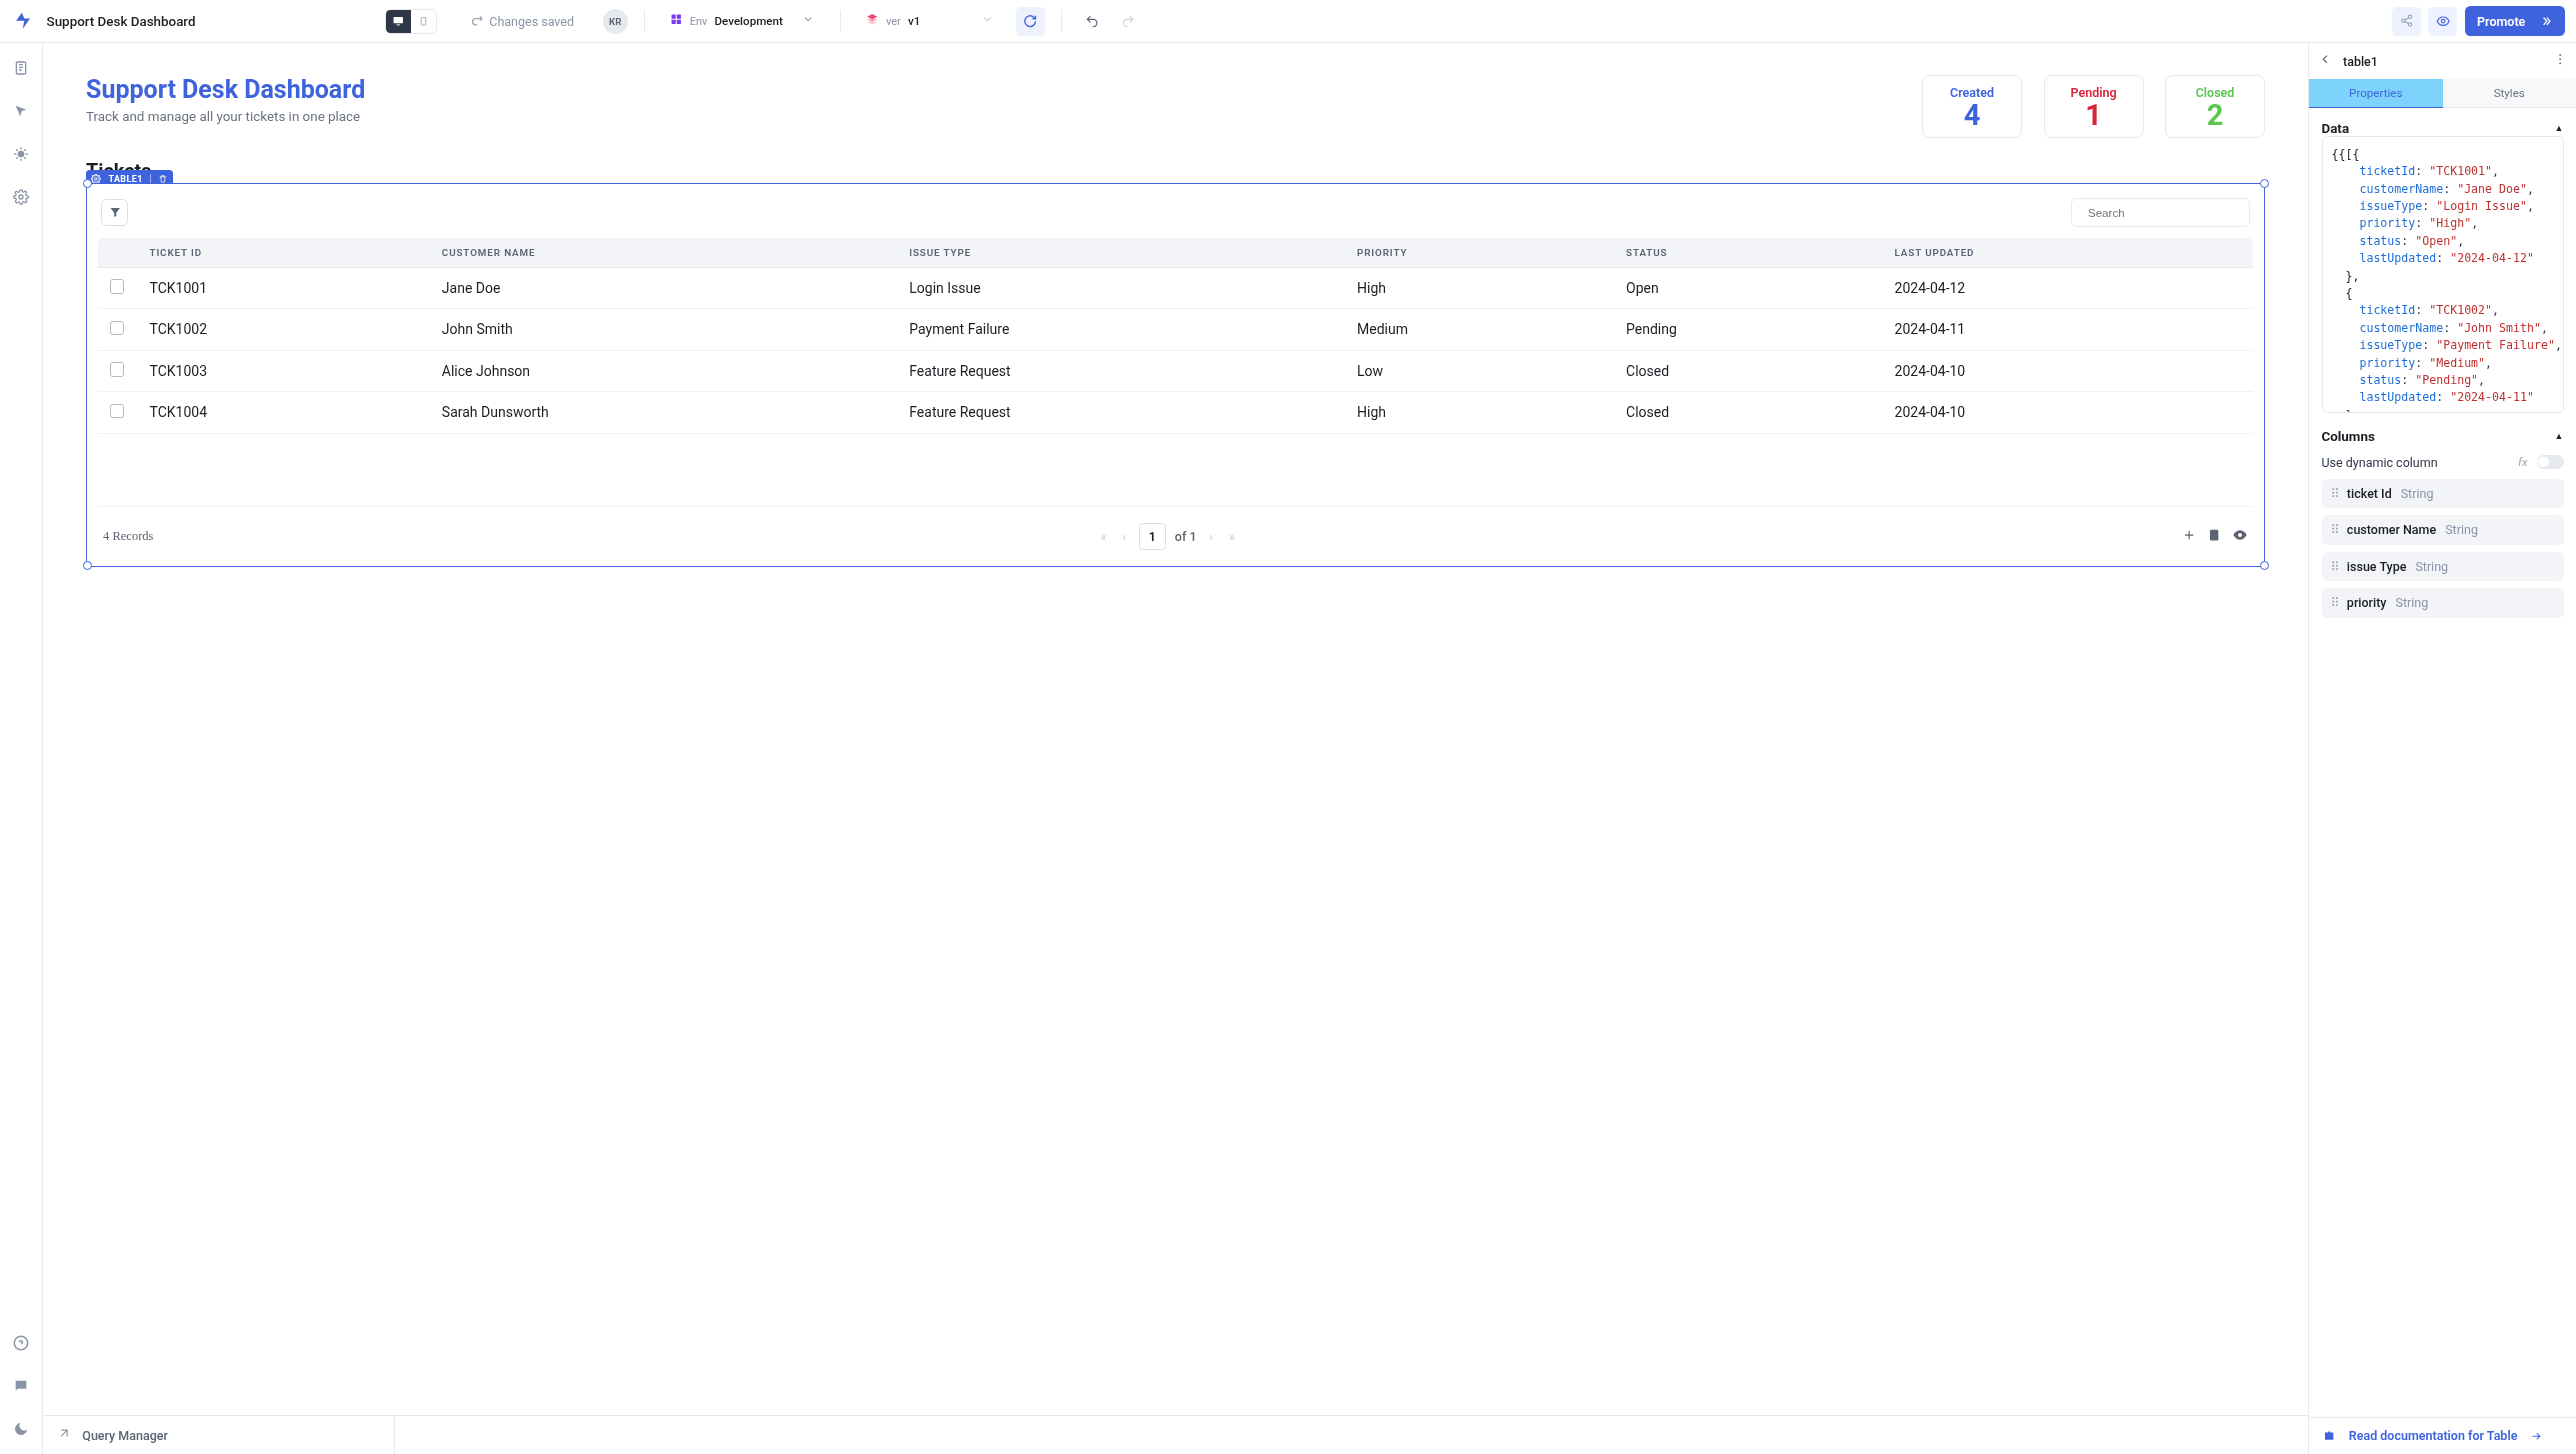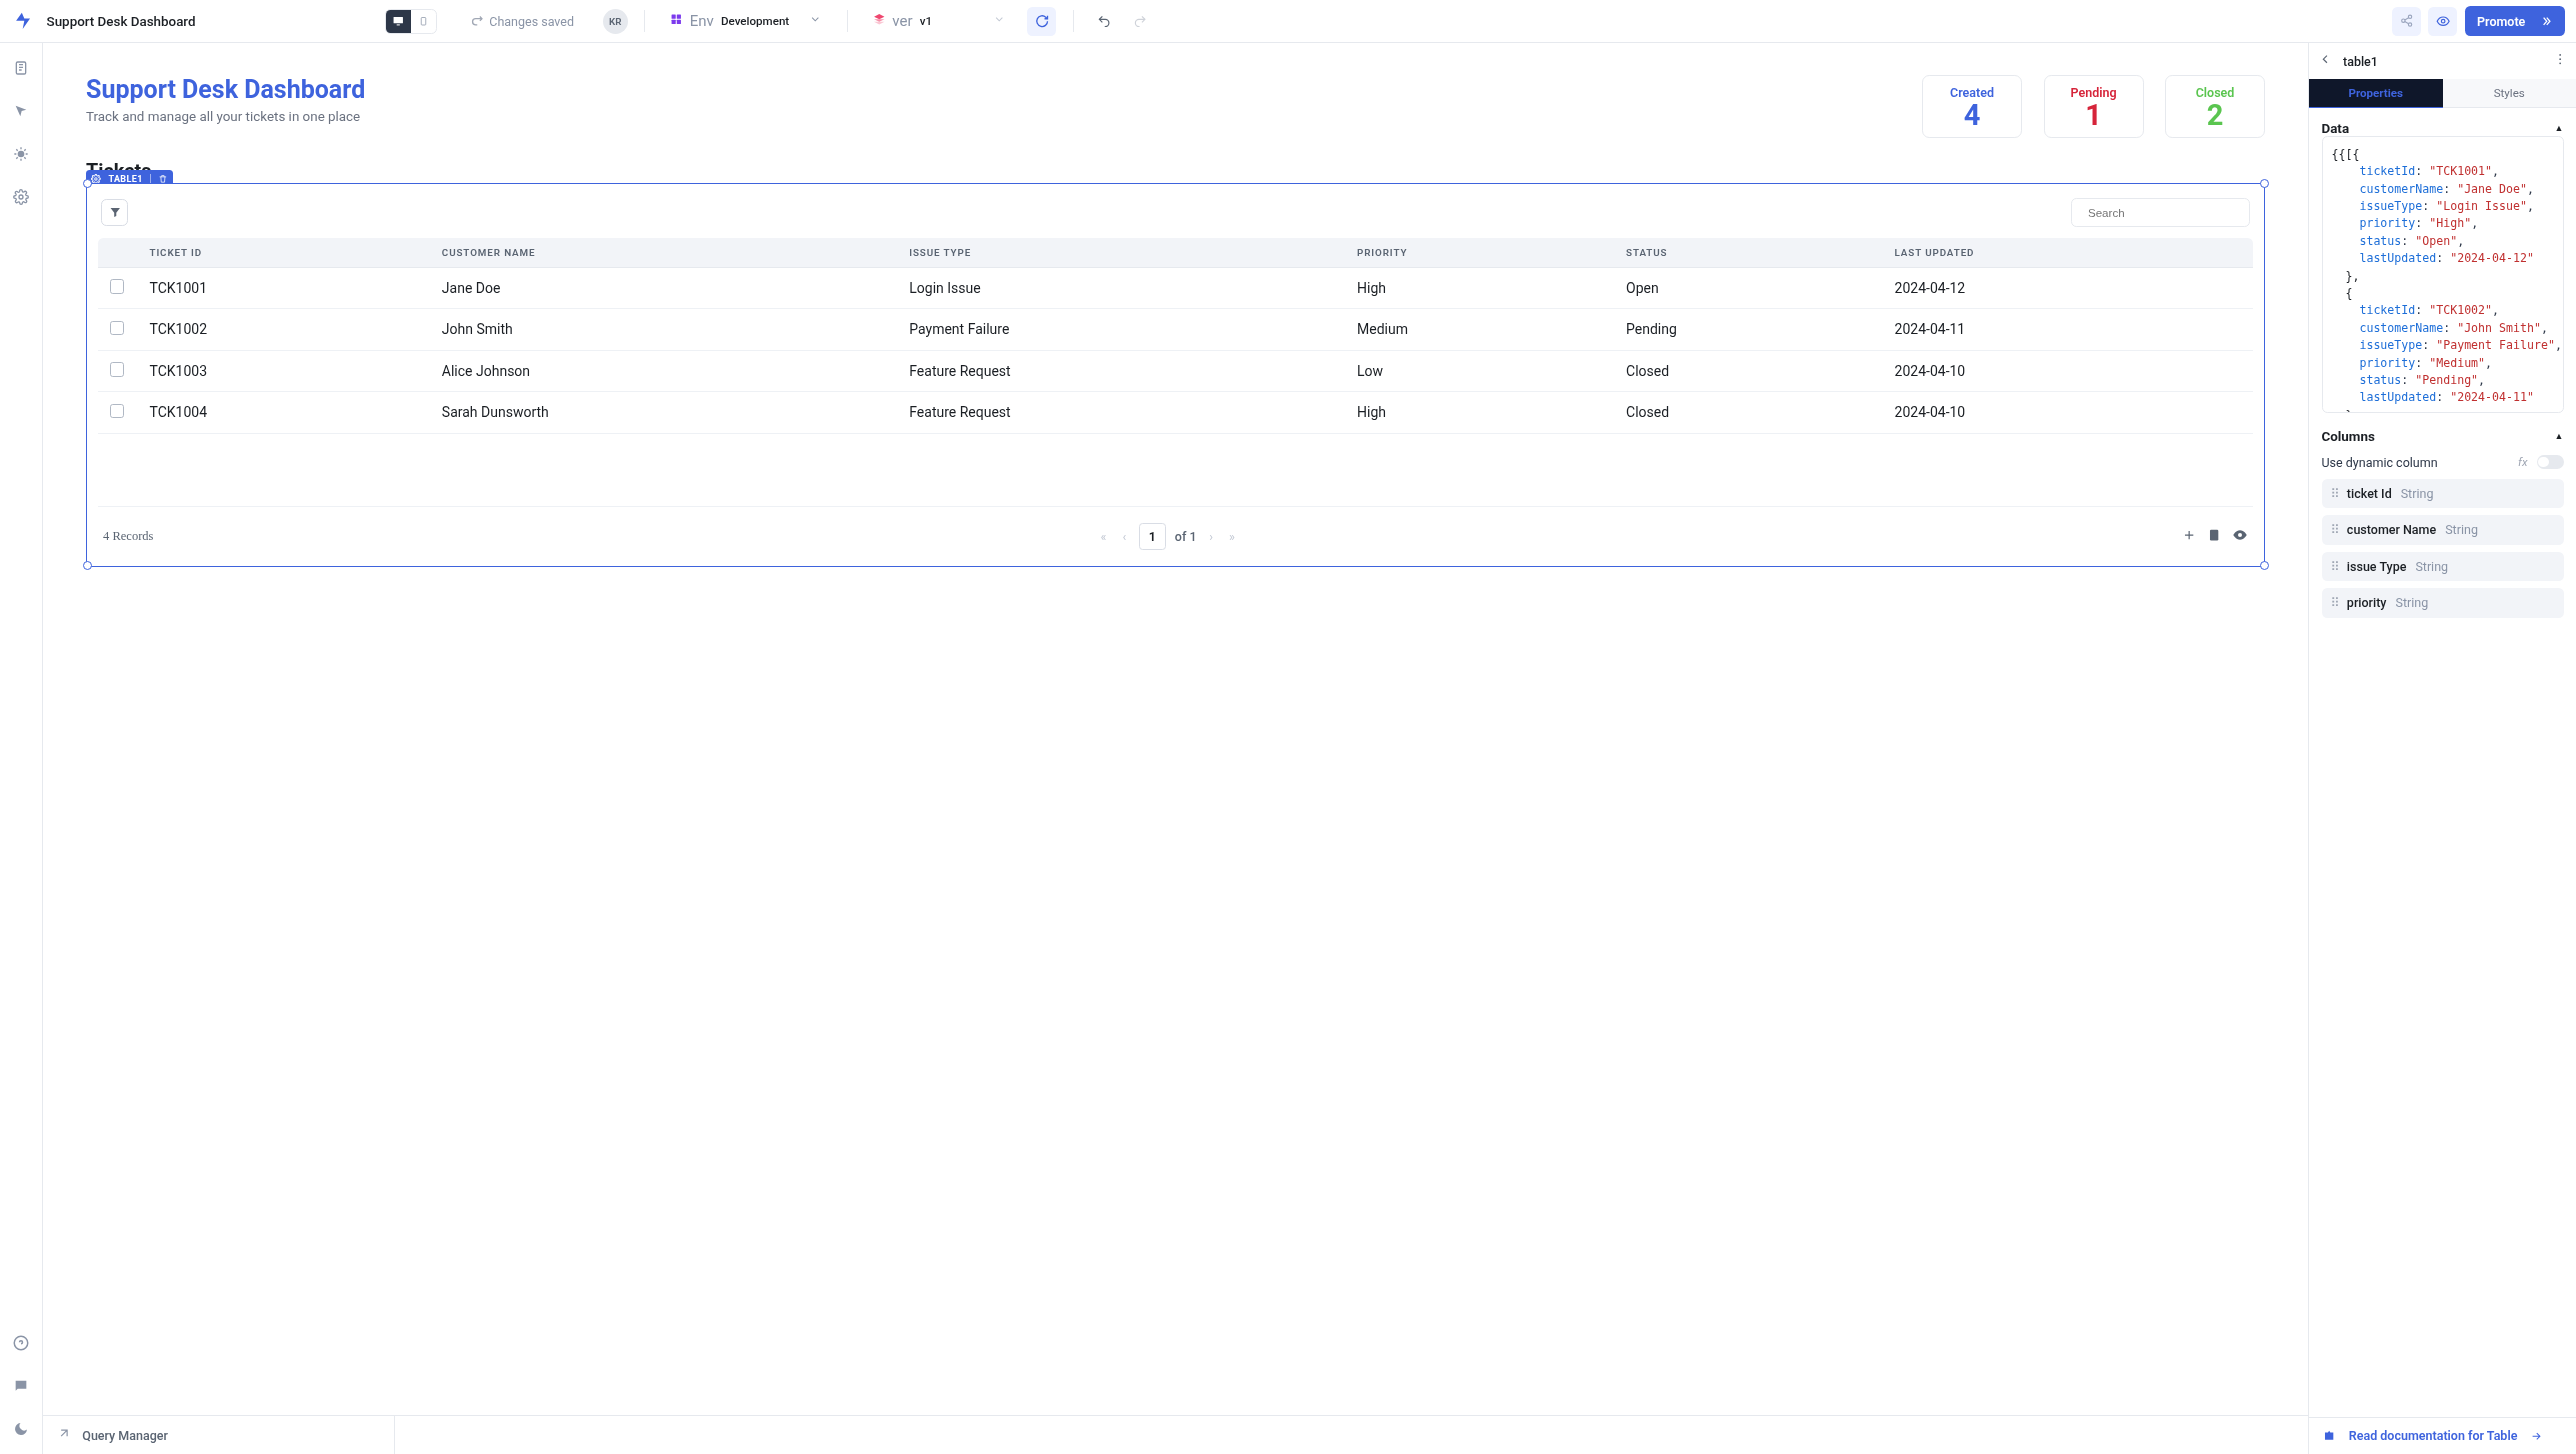--- a/index.html
+++ b/index.html
@@ -23,21 +23,21 @@
     }
     .logo { width: 21.5px; height: 21.5px; color: #3e63dd; display: flex; align-items: center; justify-content: center;}
     .app-title { font-size: 13.4px; font-weight: 500; margin-left: 7.2px; margin-right: 14.3px; color: #1b1f24;}
     .divider-v { width: 0.9px; height: 21.5px; background: #e6e9ee; margin: 0 9px;}
     .mode-toggle { display:flex; border:0.9px solid #e6e9ee; border-radius:5.4px; overflow:hidden;}
     .mode-toggle div { width:25px; height:23px; display:flex; align-items:center; justify-content:center; color:#8a94a6;}
     .mode-toggle div.active { background:#2d3748; color:#fff;}
     .autosave { display:flex; align-items:center; gap:5.4px; color:#8a94a6; margin-left: 27px;}
     .avatar-badge { width:25px; height:25px; border-radius:12.5px; background:#e6e9ee; display:flex; align-items:center; justify-content:center; font-size:9.8px; font-weight:600; color:#5a6472; margin-left:21.5px;}
     .dropdown { display:flex; align-items:center; gap:7.2px; padding:3.6px 9px; border-radius:5.4px; cursor:pointer;}
-    .dropdown .label { color:#8a94a6; font-size:15px;}
+    .dropdown .label { color:#8a94a6; font-size:11px;}
     .dropdown .value { font-weight:500; font-size:11.6px;}
     .chev { color:#8a94a6; }
     .refresh-btn { width:29px; height:29px; border-radius:5.4px; background:#eef2ff; color:#3e63dd; display:flex; align-items:center; justify-content:center;}
     .top-icon-btn { width:29px; height:29px; border-radius:5.4px; display:flex; align-items:center; justify-content:center; color:#8a94a6;}
     .top-icon-btn.disabled { opacity:.5;}
     .promote-btn { background:#3e63dd; color:#fff; font-weight:600; padding:7.2px 12.5px; border-radius:5.4px; display:flex; align-items:center; gap:15px; cursor:pointer; font-size:12.5px;}
     .flex-spacer { flex:1;}
 
     
     .body { flex:1; display:flex; min-height:0;}
@@ -94,21 +94,21 @@
     .query-bar .sep { width:0.9px; height:39px; background:#e6e9ee; margin-left: 215px;}
 
     
     .props { width:268px; border-left:0.9px solid #e6e9ee; display:flex; flex-direction:column; min-width:0;}
     .props-head { height:36px; display:flex; align-items:center; padding:0 9px; gap:10.7px;}
     .props-head .back { color:#5a6472; cursor:pointer;}
     .props-head .title { font-weight:500; flex:1;}
     .props-head .more { color:#5a6472;}
     .tabs { display:flex;}
     .tab { flex:1; text-align:center; padding:7.2px 0; font-size:11.6px; color:#6b7280;}
-    .tab.active { color:#3e63dd; font-weight:700; border-bottom:1.8px solid #3e63dd; background:#0f172a;}
+    .tab.active { color:#3e63dd; font-weight:400; border-bottom:1.8px solid #3e63dd; background:#7dd3fc;}
     .tab:not(.active){ background:#f7f8fa; border-bottom:0.9px solid #e6e9ee;}
     .props-body { flex:1; overflow:auto; padding:12.5px; background:#fff; display:flex; flex-direction:column; gap:16px;}
     .section-head { display:flex; align-items:center; justify-content:space-between; font-weight:700; font-size:13.4px;}
     .collapse-caret { font-size:9px;}
     .code-box { border:0.9px solid #e6e9ee; border-radius:5.4px; padding:9px; font-family: ui-monospace, SFMono-Regular, Menlo, monospace; font-size:11.6px; line-height:1.5; background:#fff; height:277px; overflow:hidden; white-space:pre;}
     .tkn-brace { color:#1b1f24;}
     .tkn-key { color:#1d6ed8;}
     .tkn-str { color:#c03030;}
     .tkn-punc { color:#2d3748;}
 

